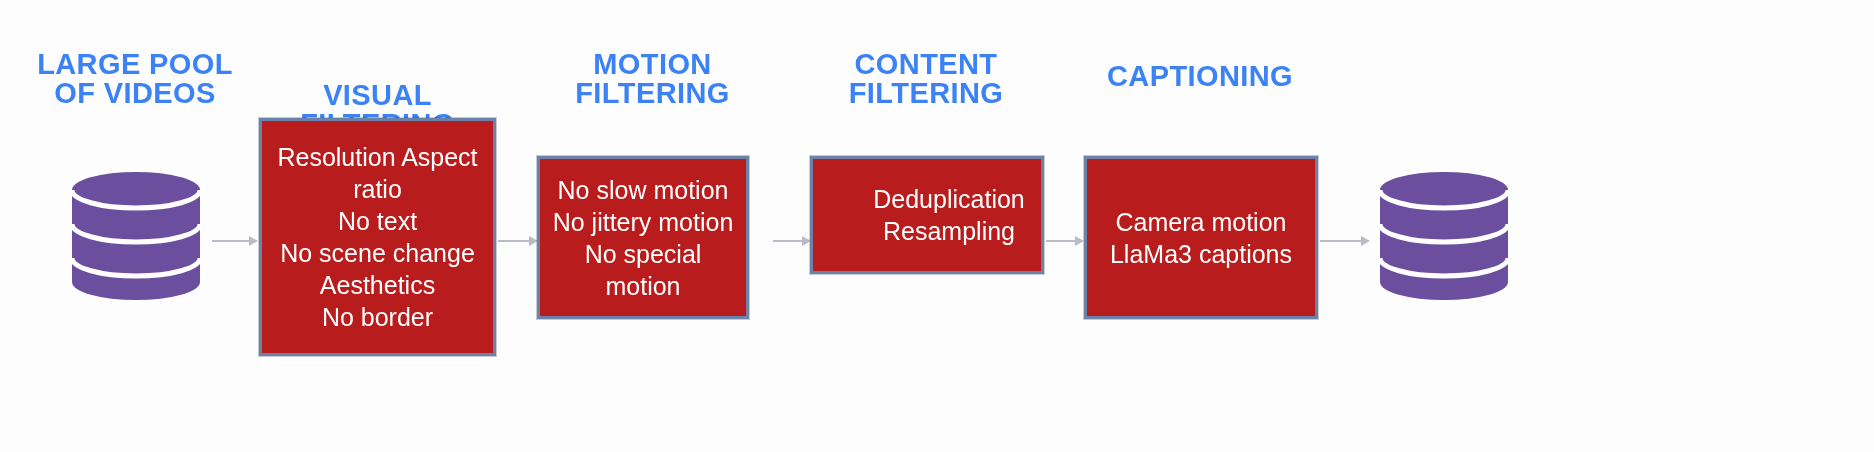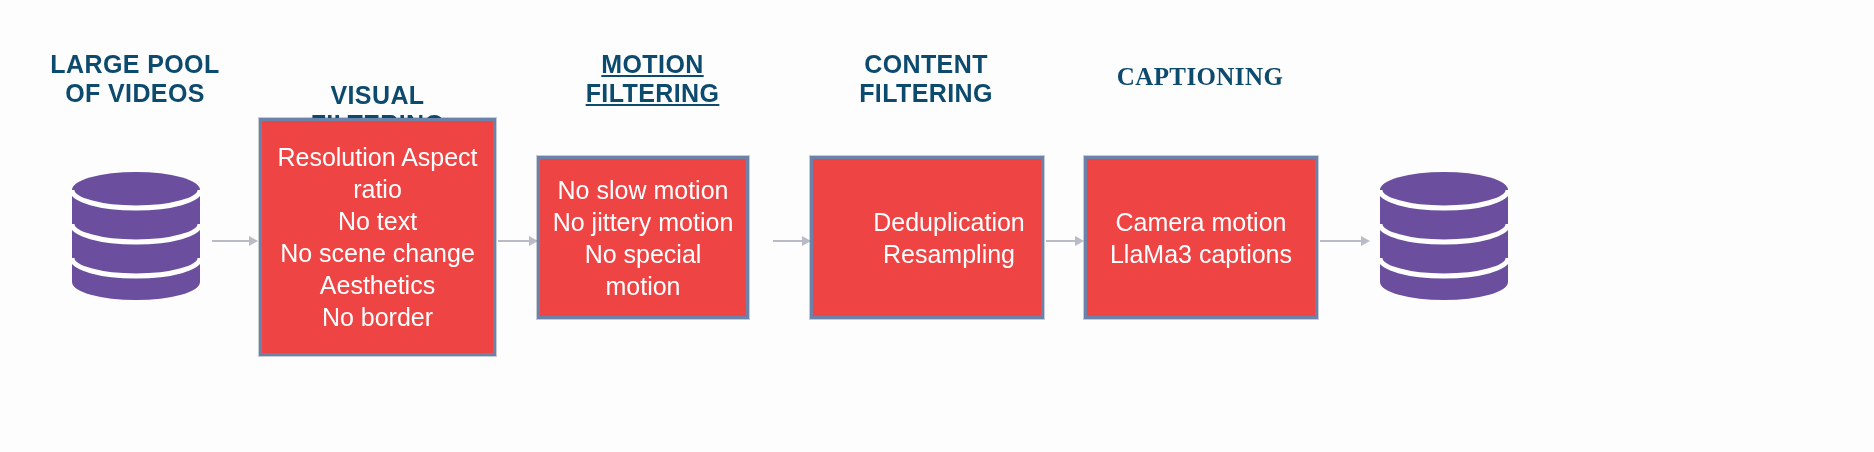--- a/index.html
+++ b/index.html
@@ -16,34 +16,34 @@
     position: relative;
     width: 1874px;
     height: 452px;
     background: #fdfdfe;
     overflow: hidden;
   }
 
   
   .stage-title {
     position: absolute;
-    color: #0c4a6e;
+    color: #3b82f6;
     font-weight: bold;
-    font-size: 25px;
+    font-size: 29px;
     line-height: 29px;
     letter-spacing: 0.4px;
     text-align: center;
     white-space: pre-line;
     text-transform: uppercase;
   }
 
   
   .proc-box {
     position: absolute;
-    background: #ef4444;
+    background: #b91c1c;
     border: 3px solid #6d82a8;
     box-sizing: border-box;
     display: flex;
     align-items: center;
     justify-content: center;
     box-shadow: 0 0 0 1px rgba(40,55,85,0.25);
   }
   .proc-box .proc-text {
     color: #ffffff;
     font-size: 25px;
@@ -85,27 +85,27 @@
 <body>
 
 <div id="canvas">
 
   <div class="stage-title" style="left:20px; top:50px; width:230px;">LARGE POOL
 OF VIDEOS</div>
 
   <div class="stage-title" style="left:265px; top:50px; width:225px;margin-top:31px;">VISUAL
 FILTERING</div>
 
-  <div class="stage-title" style="left:540px; top:50px; width:225px;text-decoration:underline;">MOTION
+  <div class="stage-title" style="left:540px; top:50px; width:225px;">MOTION
 FILTERING</div>
 
   <div class="stage-title" style="left:812px; top:50px; width:228px;text-align:center;">CONTENT
 FILTERING</div>
 
-  <div class="stage-title" style="left:1085px; top:62px; width:230px;font-family:Liberation Serif, serif;">CAPTIONING</div>
+  <div class="stage-title" style="left:1085px; top:62px; width:230px;">CAPTIONING</div>
 
 
   <div class="cylinder" style="left:70px; top:172px; width:132px; height:128px;">
     <svg width="132" height="128" viewBox="0 0 132 128">
       <path d="M2 18 L2 110 A64 18 0 0 0 130 110 L130 18 Z" fill="#6b4f9e"></path>
       <ellipse cx="66" cy="18" rx="64" ry="18" fill="#6b4f9e"></ellipse>
       <path d="M2 18 A64 18 0 0 0 130 18" fill="none" stroke="#ffffff" stroke-width="5"></path>
       <path d="M2 52 A64 18 0 0 0 130 52" fill="none" stroke="#ffffff" stroke-width="5"></path>
       <path d="M2 86 A64 18 0 0 0 130 86" fill="none" stroke="#ffffff" stroke-width="5"></path>
     </svg>
@@ -134,21 +134,21 @@
     <div class="proc-text">No slow motion
 No jittery motion
 No special motion</div>
   </div>
 
   <div class="arrow" style="left:773px; top:235px; width:38px;">
     <div class="shaft" style="width:29px;"></div>
     <div class="head" style="left:29px;"></div>
   </div>
 
-  <div class="proc-box" style="left:810px; top:156px; width:234px; height:163px;padding-left:44px;">
+  <div class="proc-box" style="left:810px; top:156px; width:234px; height:118px;padding-left:44px;">
     <div class="proc-text">Deduplication
 Resampling</div>
   </div>
 
   <div class="arrow" style="left:1046px; top:235px; width:38px;">
     <div class="shaft" style="width:29px;"></div>
     <div class="head" style="left:29px;"></div>
   </div>
 
   <div class="proc-box" style="left:1084px; top:156px; width:234px; height:163px;">

